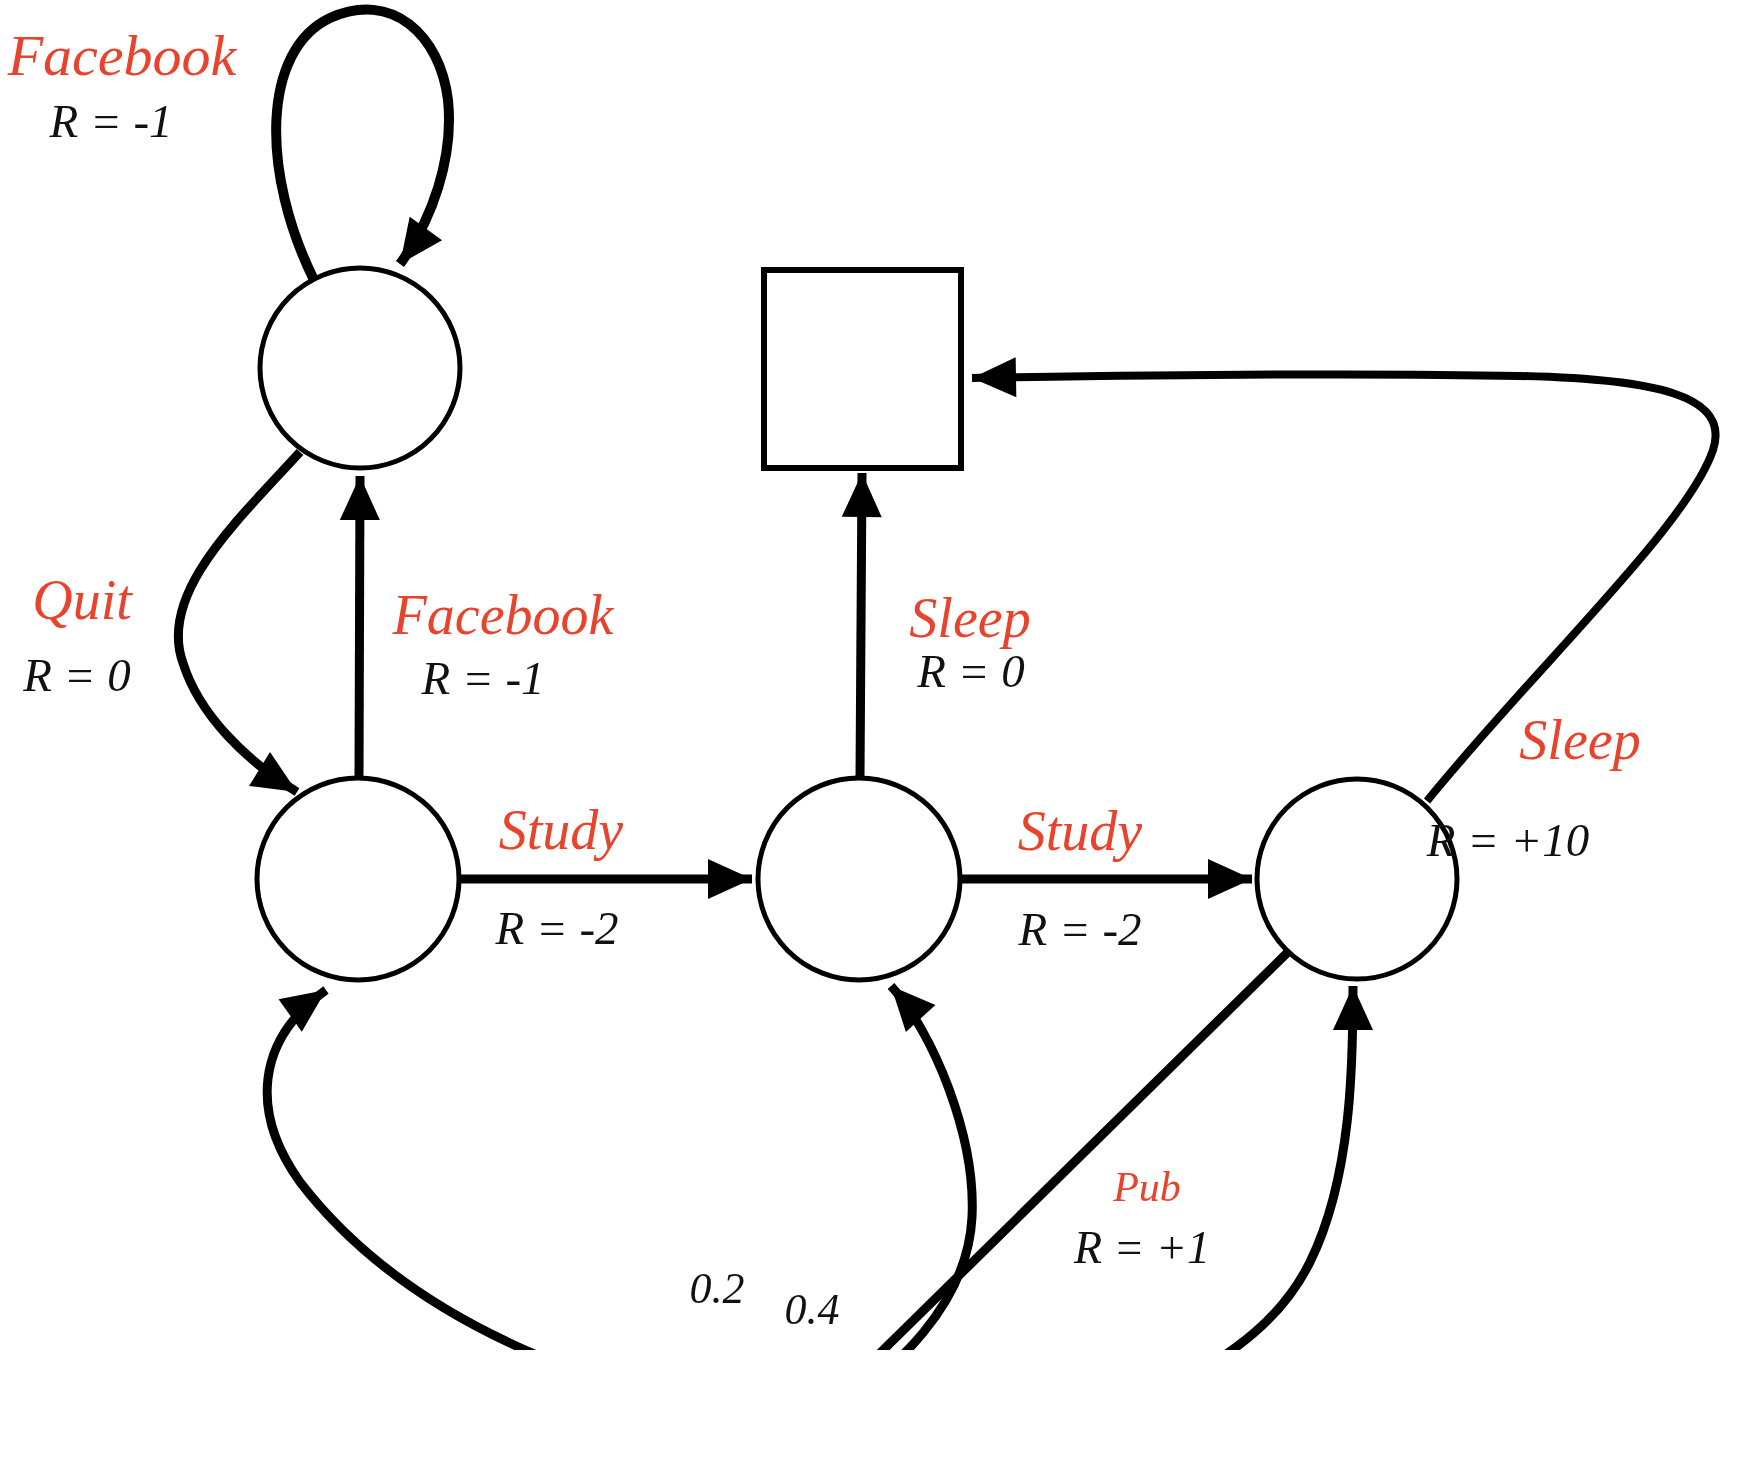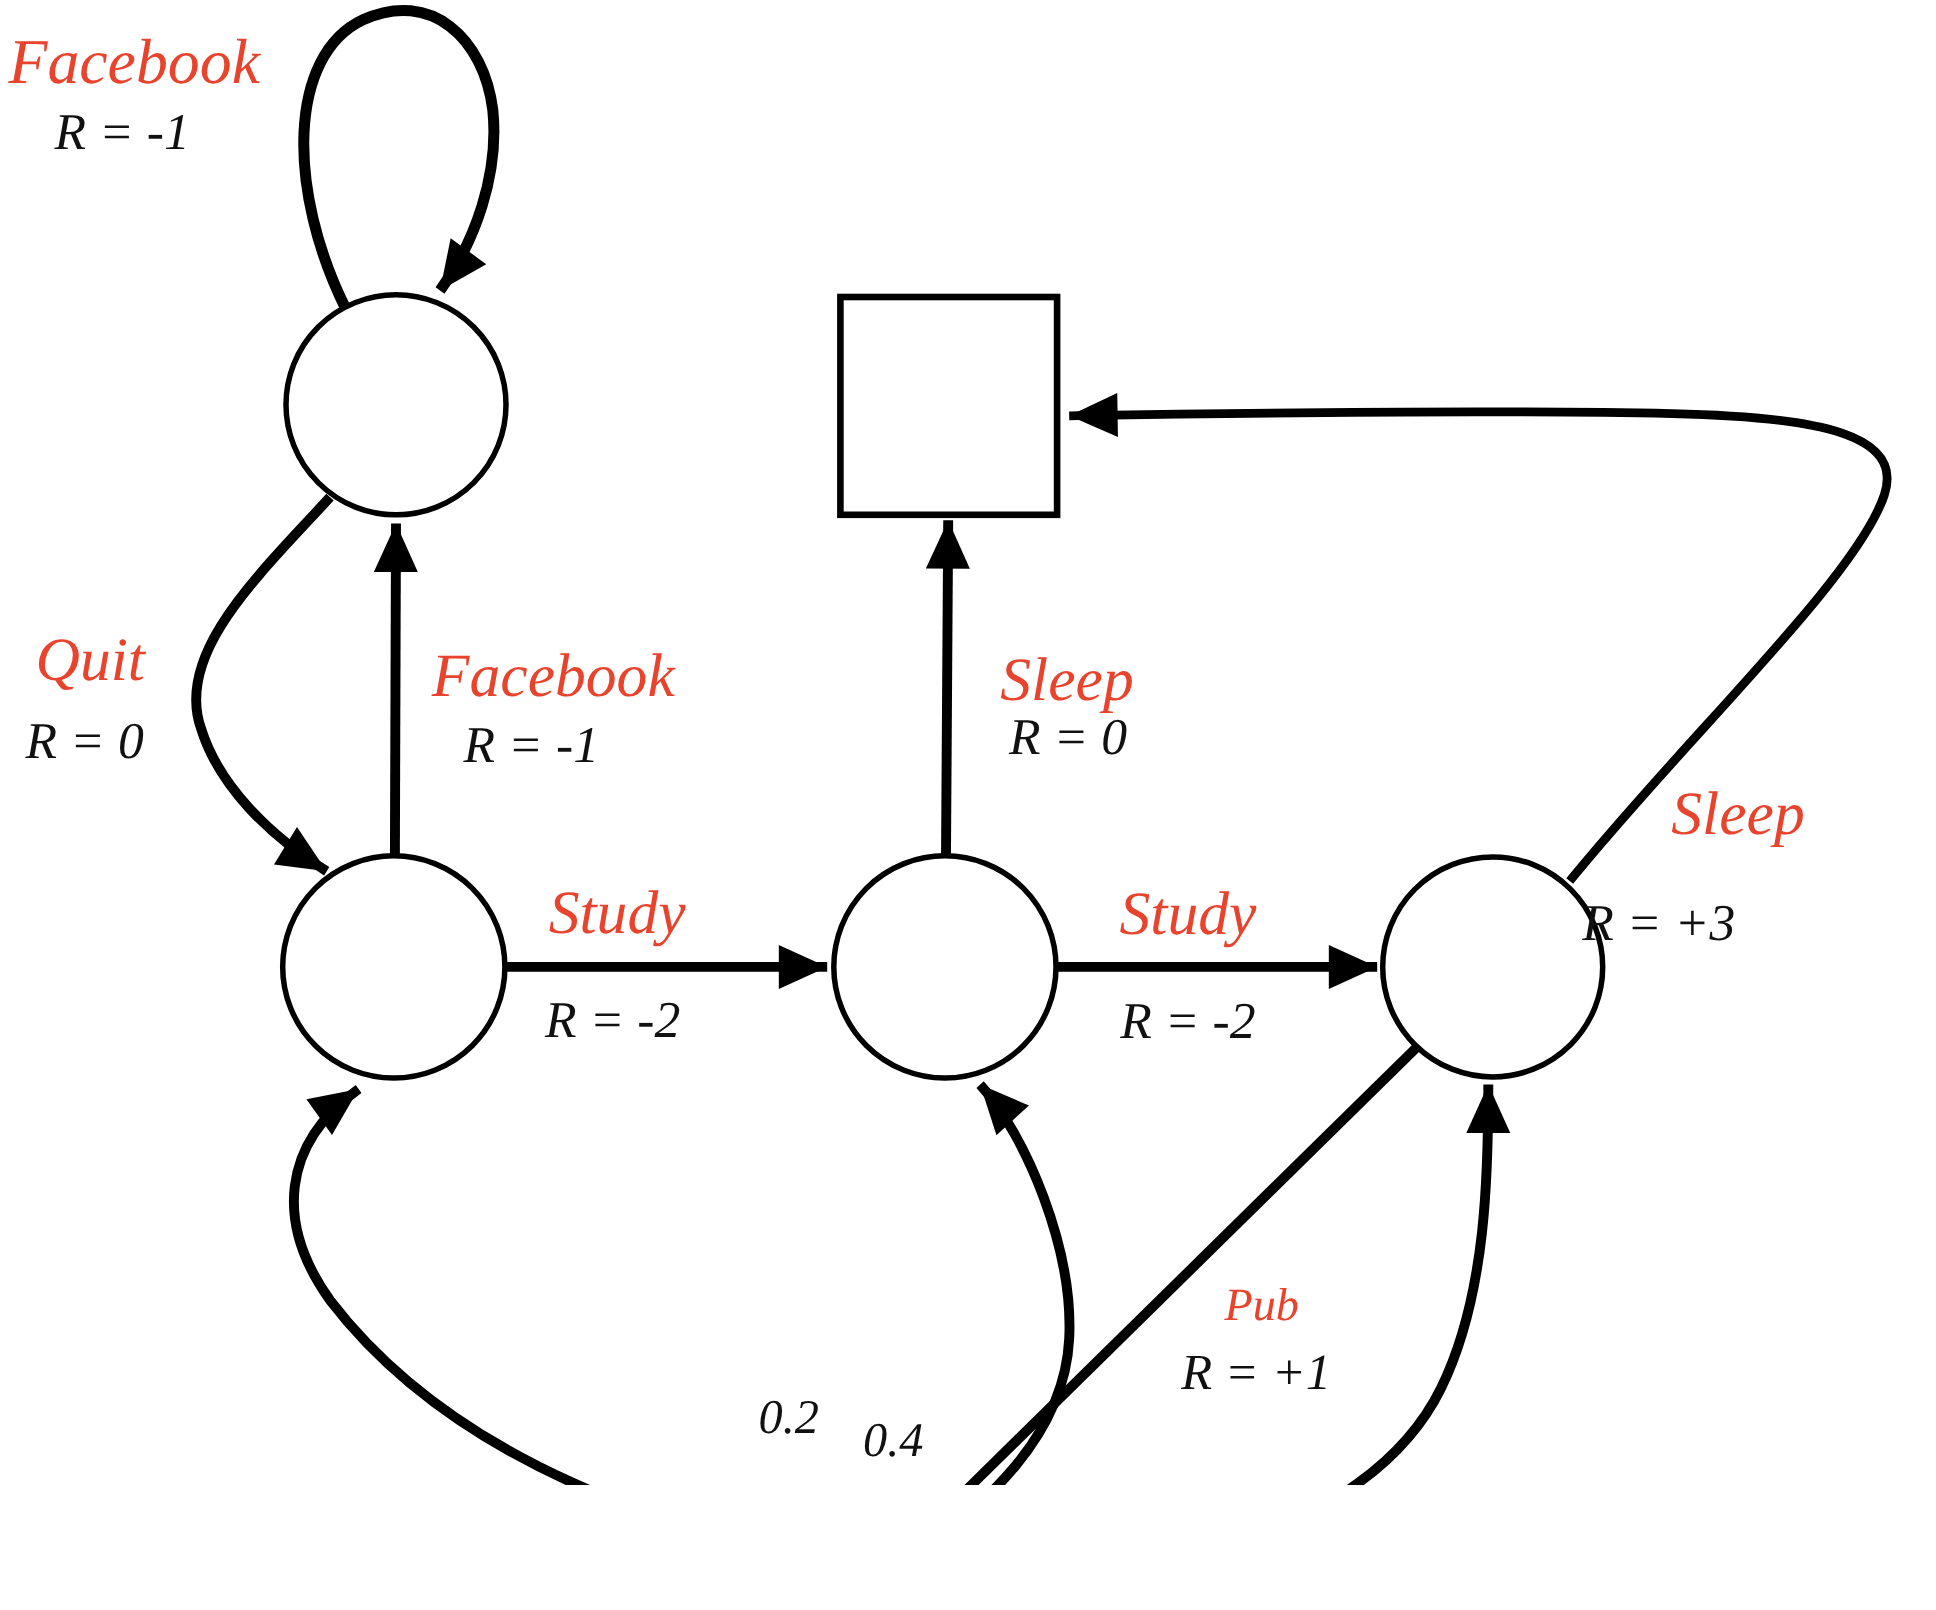--- a/index.html
+++ b/index.html
@@ -78,21 +78,21 @@
   <div class="lbl action" style="left:561px; top:830px; font-size:56px">Study</div>
   <div class="lbl reward" style="left:557px; top:928px">R = -2</div>
 
   <div class="lbl action" style="left:970px; top:618px; font-size:56px">Sleep</div>
   <div class="lbl reward" style="left:971px; top:671px">R = 0</div>
 
   <div class="lbl action" style="left:1080px; top:831px; font-size:56px">Study</div>
   <div class="lbl reward" style="left:1080px; top:929px">R = -2</div>
 
   <div class="lbl action" style="left:1580px; top:740px; font-size:56px">Sleep</div>
-  <div class="lbl reward" style="left:1508px; top:840px">R = +3</div>
+  <div class="lbl reward" style="left:1508px; top:840px">R = +10</div>
 
   <div class="lbl action" style="left:1147px; top:1187px; font-size:42px">Pub</div>
   <div class="lbl reward" style="left:1142px; top:1248px; font-size:46px">R = +1</div>
 
   <div class="lbl prob" style="left:717px; top:1289px">0.2</div>
   <div class="lbl prob" style="left:812px; top:1310px">0.4</div>
   <div class="lbl prob" style="left:931px; top:1396px">0.4</div>
 
 </div>
 

